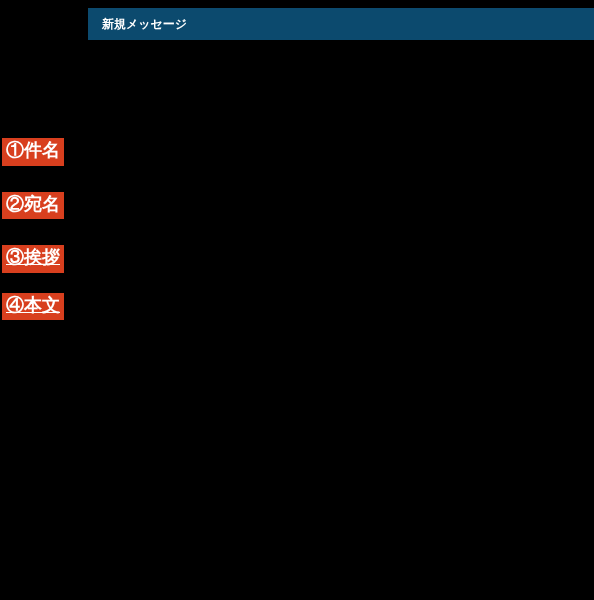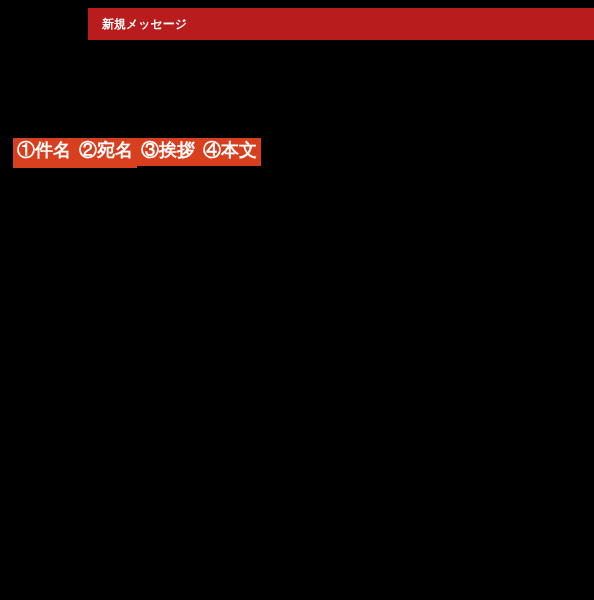--- a/index.html
+++ b/index.html
@@ -13,53 +13,54 @@
       height: 600px;
       font-family: "Hiragino Sans", "Meiryo", sans-serif;
       position: relative;
     }
     .header-bar {
       position: absolute;
       top: 8px;
       left: 88px;
       right: 0;
       height: 32px;
-      background: #b91c1c;
+      background: #0c4a6e;
       display: flex;
       align-items: center;
       padding-left: 14px;
     }
     .header-title {
       color: #fff;
       font-size: 12px;
       font-weight: bold;
     }
     .labels {
       position: absolute;
-      left: 13px;
+      left: 2px;
       top: 138px;
       display: flex;
-      flex-direction: row;
+      flex-direction: column;
     }
     .label {
       background: #d83f1e;
       color: #fff;
       font-weight: bold;
       font-size: 18px;
       padding: 2px 4px 4px 4px;
       display: inline-block;
       white-space: nowrap;
       line-height: 1.2;
       width: fit-content;
     }
     .gap-big {
       margin-bottom: 26px;
     }
     .gap-small {
-      margin-bottom: 28px;
+      margin-bottom: 20px;
+      text-decoration: underline;
     }
   </style>
 </head>
 <body>
 
 <div class="header-bar">
   <span class="header-title">新規メッセージ</span>
 </div>
 
 <div class="labels">

